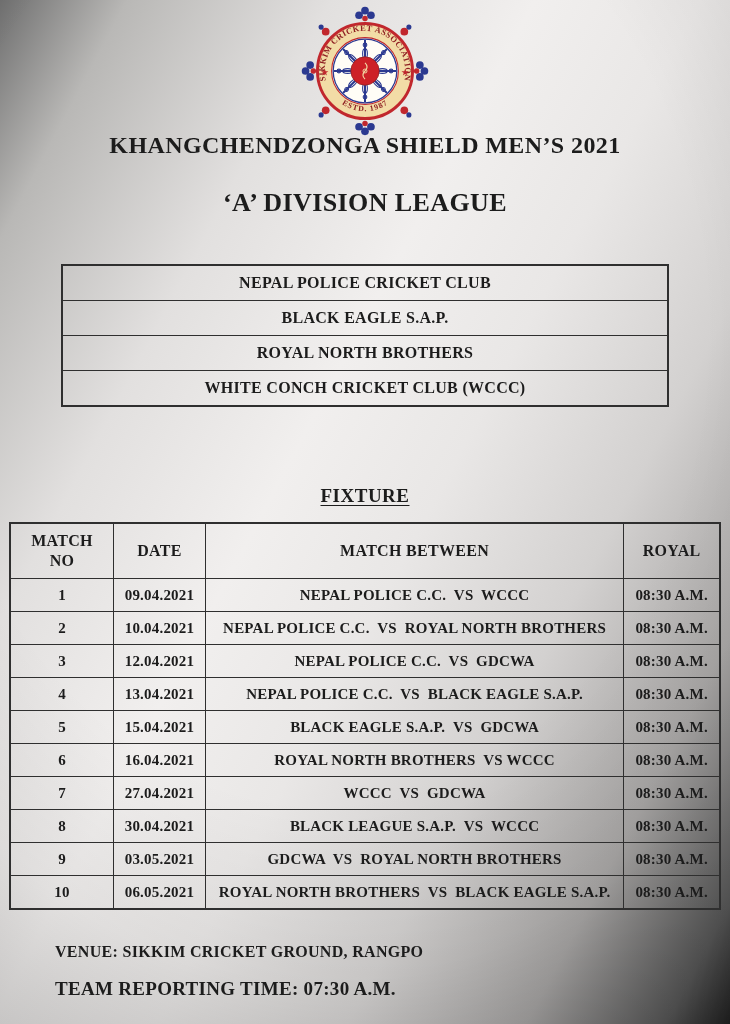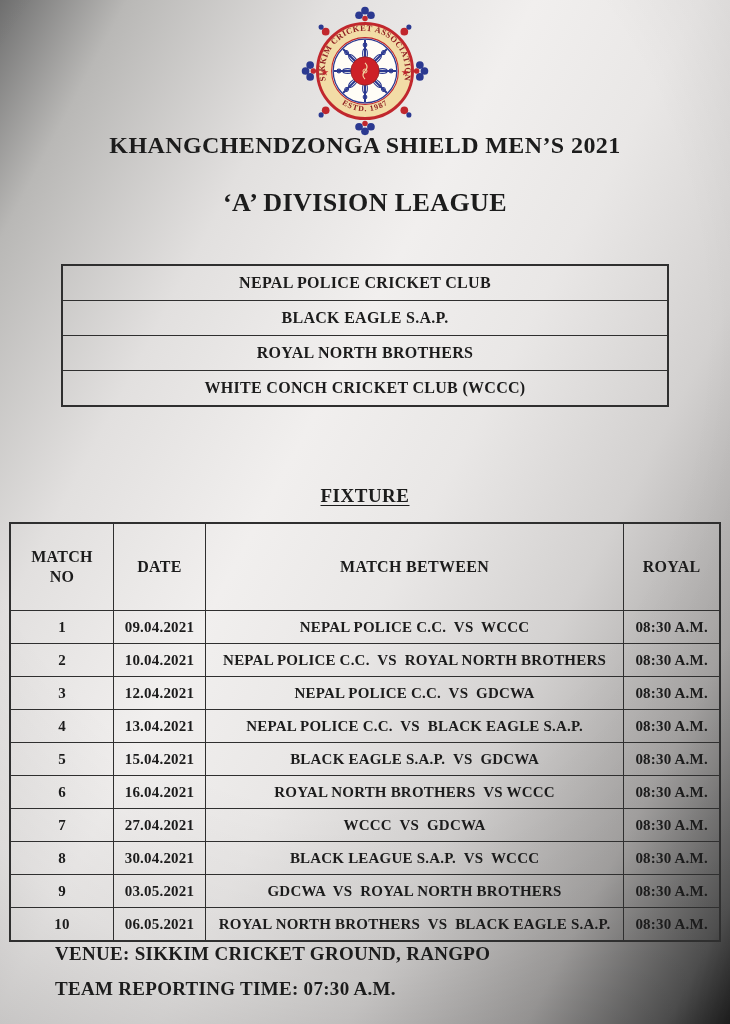--- a/index.html
+++ b/index.html
@@ -35,23 +35,23 @@
   .fixture-heading { top:485px; font-size:19px; letter-spacing:0.5px;
     text-decoration:underline; text-underline-offset:3px; }
 
   .fixture-table { top:522px; left:9px; width:712px; border:2px solid #2f2f2f; }
   .fixture-table th { height:54px; font-size:16px; letter-spacing:0.3px; line-height:1.25; }
   .fixture-table td { height:32px; font-size:15px; letter-spacing:0.2px; }
   .col-no    { width:11.6%; }
   .col-date  { width:12.7%; }
   .col-match { width:62.4%; white-space:pre-wrap; }
   .col-time  { width:13.3%; }
-  .fixture-table th.col-no { white-space:normal; padding:16px 14px;margin-top:32px; }
-
-  .footer-venue     { top:943px; left:55px; font-size:19px; letter-spacing:0.3px; }
+  .fixture-table th.col-no { white-space:normal; padding:0 14px;margin-top:32px; }
+
+  .footer-venue     { top:943px; left:55px; font-size:16px; letter-spacing:0.3px; }
   .footer-reporting { top:978px; left:55px; font-size:19px; letter-spacing:0.3px; }
 </style>
 </head>
 <body>
 
 <div class="page">
 
   <div class="abs logo-wrap">
     <svg width="128" height="130" viewBox="0 0 140 142">
 

